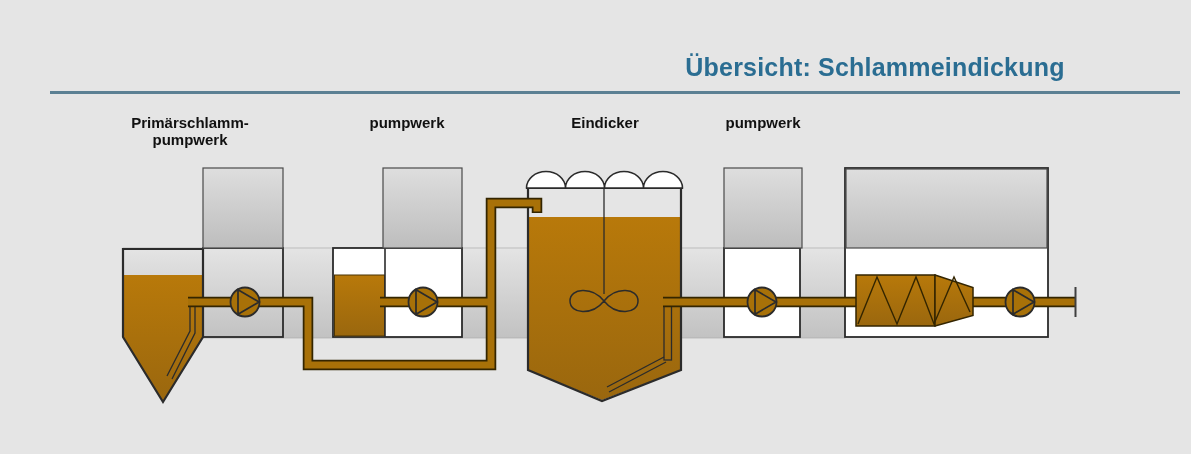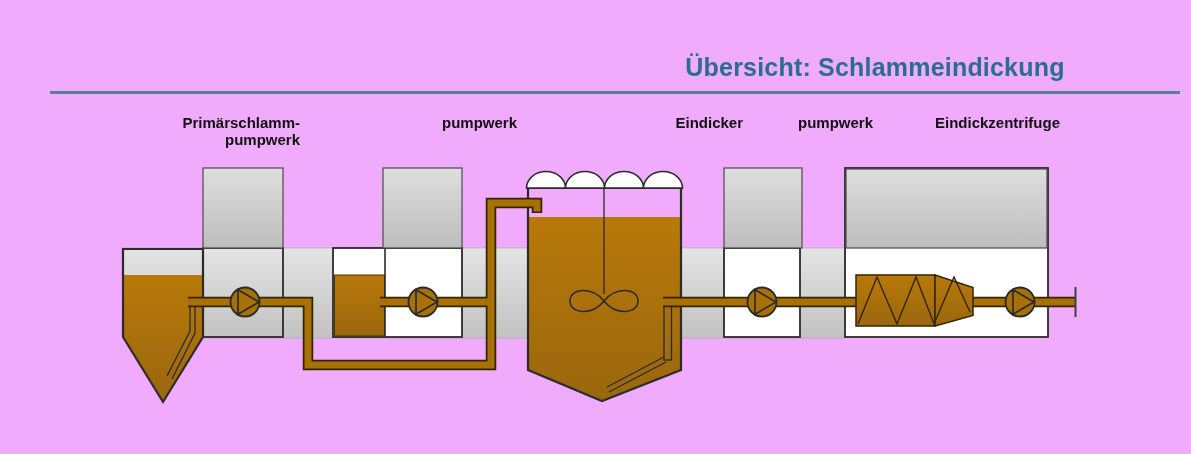--- a/index.html
+++ b/index.html
@@ -4,30 +4,30 @@
 <style>
   :root{
     --sludge-top:#b8790a; --sludge-bottom:#9a670e;
     --pipe:#a87108; --pipe-outline:#332500;
     --outline:#2b2b2b;
     --band-top:#e4e4e4; --band-bottom:#c2c2c2;
     --building-top:#dedede; --building-bottom:#bdbdbd;
     --title-color:#2a6d92; --rule-color:#5b8093; --label-color:#111111;
   }
   html,body{margin:0;padding:0;background:#ffffff;}
-  .page{position:relative;width:1191px;height:454px;background:#f0abfc;overflow:hidden;
+  .page{position:relative;width:1191px;height:454px;background:#e5e5e5;overflow:hidden;
         font-family:"Liberation Sans", sans-serif;}
   .title{position:absolute;left:640px;top:53px;width:470px;text-align:center;
          font-size:25px;font-weight:bold;color:var(--title-color);letter-spacing:0.2px;}
   .rule{position:absolute;left:50px;top:91px;width:1130px;height:3px;background:var(--rule-color);}
-  .station-label{position:absolute;top:115px;width:220px;text-align:right;
+  .station-label{position:absolute;top:115px;width:220px;text-align:center;
                  font-size:15px;font-weight:bold;line-height:16.5px;color:var(--label-color);}
   .station-label span{display:block;}
   .station-label span:empty{display:none;}
-  .lbl-0{left:80px;} .lbl-1{left:297px;} .lbl-2{left:523px;} .lbl-3{left:653px;} .lbl-4{left:840px;}
+  .lbl-0{left:80px;} .lbl-1{left:297px;} .lbl-2{left:495px;} .lbl-3{left:653px;} .lbl-4{left:840px;}
   svg.diagram{position:absolute;left:0;top:0;}
   .band{fill:url(#gradBand);stroke:#ababab;stroke-width:0.7;}
   .building{fill:url(#gradBuilding);stroke:#4a4a4a;stroke-width:1.2;}
   .whitebox{fill:#ffffff;stroke:var(--outline);stroke-width:1.8;}
   .openbox{fill:none;stroke:var(--outline);stroke-width:1.8;}
   .sludge{fill:url(#gradSludge);}
   .tank-outline{fill:none;stroke:var(--outline);stroke-width:2.2;}
   .thin{fill:none;stroke:var(--outline);stroke-width:1.3;}
   .pipe-dark{fill:none;stroke:var(--pipe-outline);stroke-width:10.5;}
   .pipe-brown{fill:none;stroke:var(--pipe);stroke-width:7;}
@@ -53,24 +53,20 @@
   </div>
   <div class="station-label lbl-1">
     <span>pumpwerk</span>
   </div>
   <div class="station-label lbl-2">
     <span>Eindicker</span>
 
   </div>
   <div class="station-label lbl-3">
     <span>pumpwerk</span>
-  </div>
-  <div class="station-label lbl-4">
-    <span>Eindickzentrifuge</span>
-
   </div>
 
   <svg class="diagram" width="1191" height="454" viewBox="0 0 1191 454" xmlns="http://www.w3.org/2000/svg">
     <defs>
       <linearGradient id="gradBand" x1="0" y1="0" x2="0" y2="1">
         <stop offset="0" style="stop-color:var(--band-top)"></stop>
         <stop offset="1" style="stop-color:var(--band-bottom)"></stop>
       </linearGradient>
       <linearGradient id="gradBuilding" x1="0" y1="0" x2="0" y2="1">
         <stop offset="0" style="stop-color:var(--building-top)"></stop>

